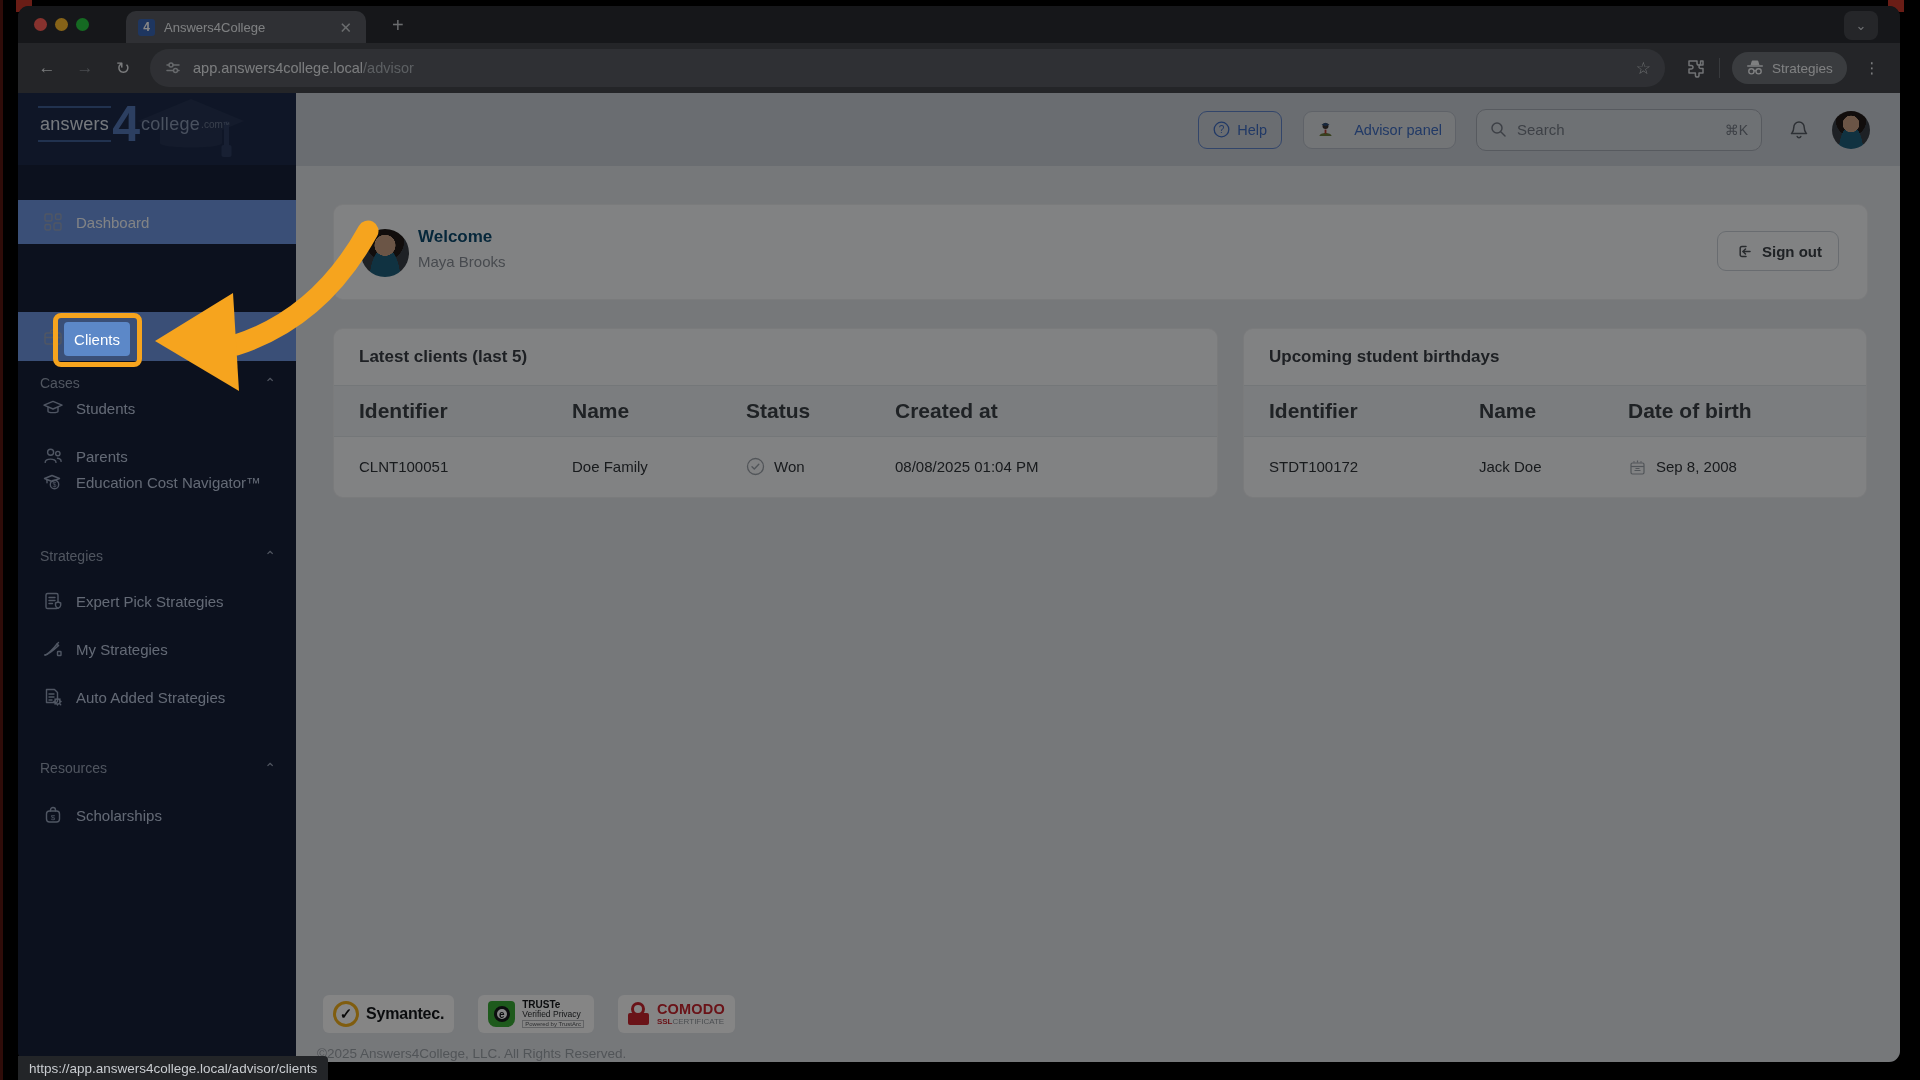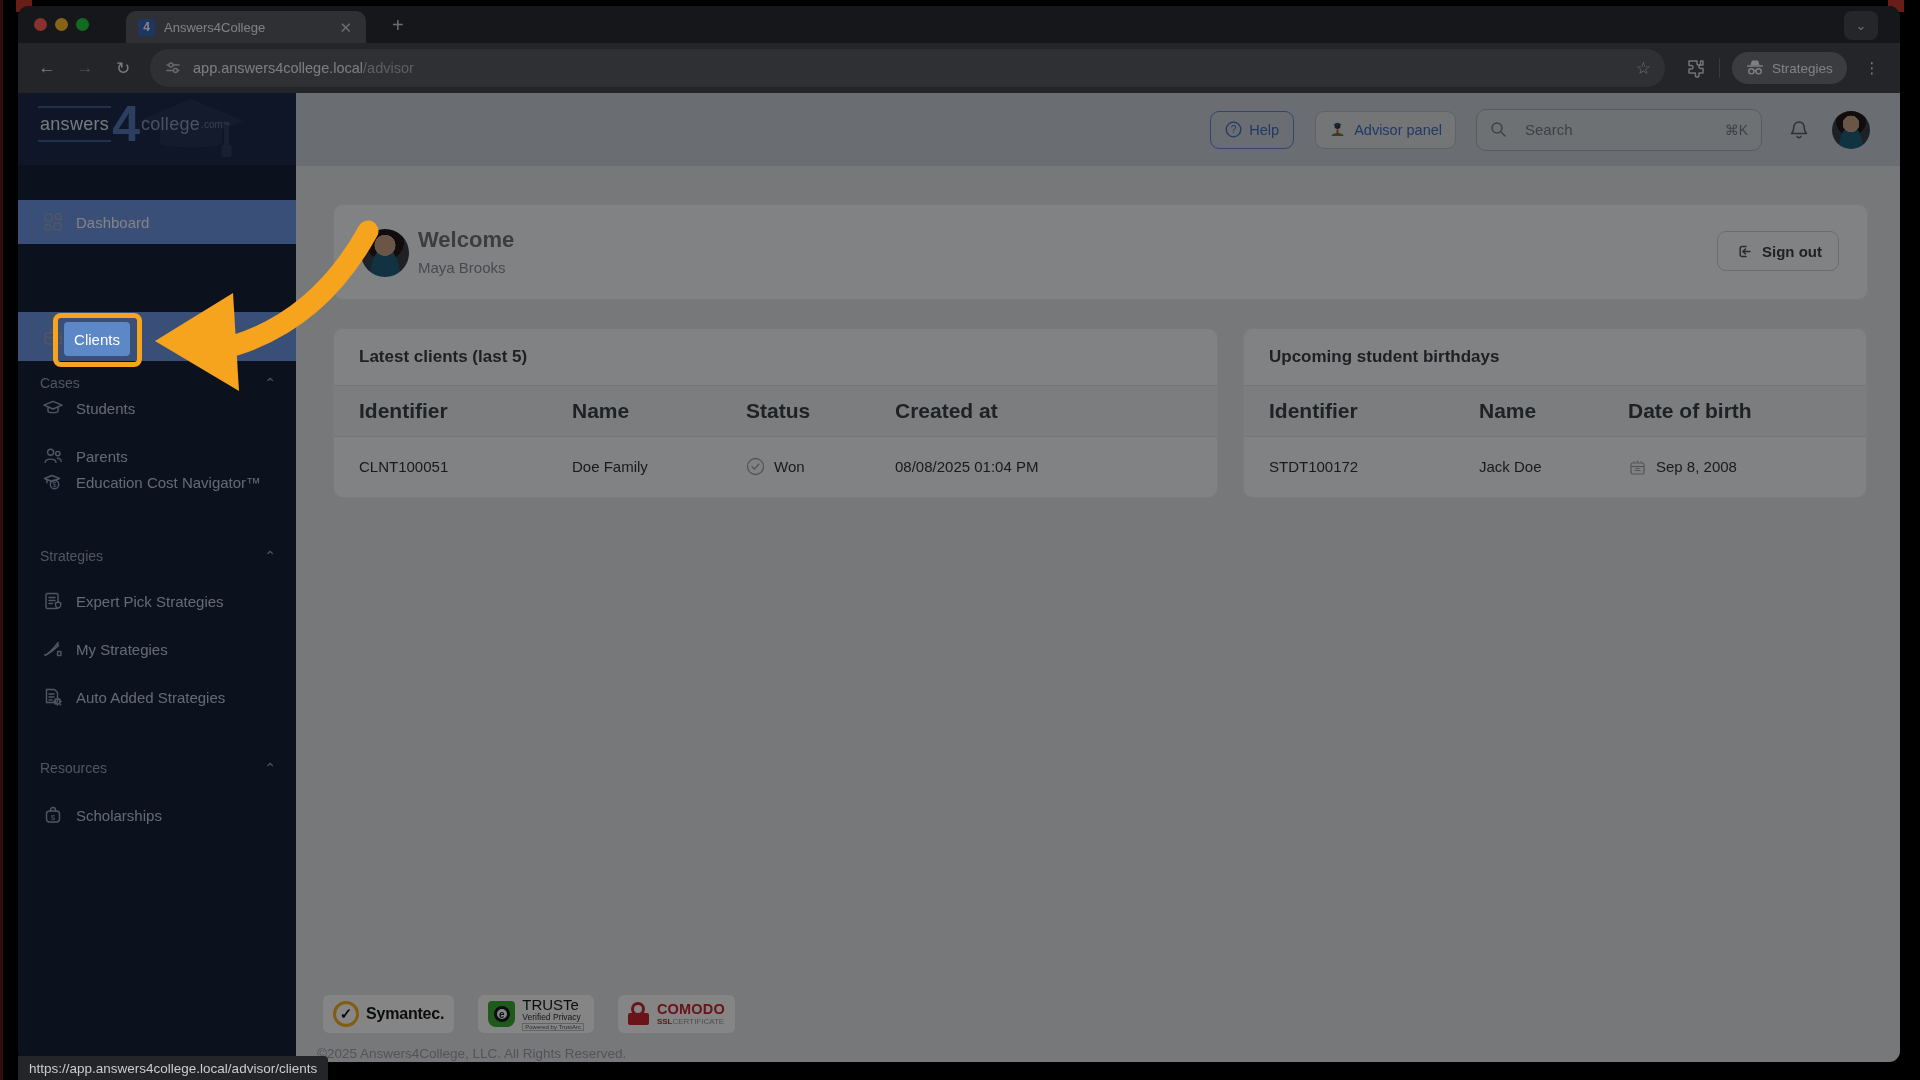--- a/index.html
+++ b/index.html
@@ -54,63 +54,63 @@
   .side-row.selected { background:#6e96e0; height:44px; }
   .side-row.selected .lbl { color:#f4f7fc; }
   .side-row.hoverband { background:#6e96e0; height:49px; }
   .side-sec { position:absolute; left:22px; width:236px; display:flex; justify-content:space-between; align-items:center; color:#97a1b4; font-size:14px; }
   .side-sec .chev { color:#97a1b4; }
   svg.sic { stroke:#97a3bb; fill:none; stroke-width:1.4; stroke-linecap:round; stroke-linejoin:round; }
 
   .main { position:relative; flex:1; background:#dfe2e7; }
   .app-header { position:absolute; left:0; top:0; right:0; height:73px; background:#c9ced5; display:flex; align-items:center; justify-content:flex-end; padding-right:30px; gap:0; }
   .help-btn { height:38px; border:1px solid #5f83c9; border-radius:9px; display:flex; align-items:center; gap:7px; padding:0 14px; color:#3f6cc0; font-size:14.5px; }
-  .adv-btn { height:38px; margin-left:21px; background:rgba(255,255,255,.30); border:1px solid #b4bac4; border-radius:9px; display:flex; align-items:center; gap:8px; padding:0 13px; color:#3f6cc0; font-size:14.5px; }
-  .searchbox { height:42px; width:286px; margin-left:20px; border:1px solid #a4aab4; border-radius:10px; display:flex; align-items:center; padding:0 13px; background:rgba(255,255,255,.14);gap:8px; }
+  .adv-btn { height:38px; margin-left:21px; background:rgba(255,255,255,.30); border:1px solid #b4bac4; border-radius:9px; display:flex; align-items:center; gap:20px; padding:0 13px; color:#3f6cc0; font-size:14.5px; }
+  .searchbox { height:42px; width:286px; margin-left:20px; border:1px solid #a4aab4; border-radius:10px; display:flex; align-items:center; padding:0 13px; background:rgba(255,255,255,.14); }
   .searchbox .ph { margin-left:10px; font-size:15px; color:#737a84; flex:1; }
   .searchbox .kbd { font-size:14px; color:#737a84; }
   .bell { margin-left:26px; display:flex; }
   .avatar { width:38px; height:38px; border-radius:50%; margin-left:22px; position:relative; overflow:hidden;
     background:
       radial-gradient(circle at 50% 34%, #caa184 0 26%, rgba(0,0,0,0) 27%),
       radial-gradient(ellipse at 50% 108%, #1f5f7c 0 45%, rgba(0,0,0,0) 46%),
       radial-gradient(circle at 50% 26%, #201a18 0 44%, rgba(0,0,0,0) 45%),
       #3a3f46; }
 
   .content { position:absolute; left:0; top:73px; right:0; bottom:0; }
   .card { position:absolute; background:#f4f6f8; border-radius:10px; border:1px solid rgba(0,0,0,.05); }
   .welcome-card { left:37px; top:38px; width:1535px; height:96px; }
   .wavatar { position:absolute; left:27px; top:24px; width:48px; height:48px; border-radius:50%; overflow:hidden;
     background:
       radial-gradient(circle at 50% 34%, #caa184 0 26%, rgba(0,0,0,0) 27%),
       radial-gradient(ellipse at 50% 108%, #1f5f7c 0 45%, rgba(0,0,0,0) 46%),
       radial-gradient(circle at 50% 26%, #201a18 0 44%, rgba(0,0,0,0) 45%),
       #3a3f46; }
   .wtext { position:absolute; left:84px; top:22px; }
-  .wtitle { font-size:22px; font-weight:bold; color:#737373; }
+  .wtitle { font-size:17px; font-weight:bold; color:#0c4a6e; }
   .wname { font-size:15px; color:#878d95; margin-top:6px; }
   .signout { position:absolute; right:28px; top:26px; height:40px; border:1px solid #c6ccd3; border-radius:9px; display:flex; align-items:center; gap:9px; padding:0 16px; font-size:15px; font-weight:bold; color:#3b4046; }
 
   .tcard-title { height:57px; display:flex; align-items:center; padding-left:25px; font-size:17px; font-weight:bold; color:#393e44; border-bottom:1px solid #dce0e4; }
   .thead { height:51px; background:#e9edf0; display:grid; align-items:center; padding-left:25px; font-size:21px; font-weight:bold; color:#3b4046; border-bottom:1px solid #dce0e4; }
   .trow { height:58px; display:grid; align-items:center; padding-left:25px; font-size:15px; color:#2f3338; }
   .clients-card { left:37px; top:162px; width:885px; height:170px; }
   .clients-card .thead, .clients-card .trow { grid-template-columns:213px 174px 149px 1fr; }
   .bday-card { left:947px; top:162px; width:624px; height:170px; }
   .bday-card .thead, .bday-card .trow { grid-template-columns:210px 149px 1fr; }
   .cellflex { display:flex; align-items:center; gap:9px; }
 
   .badges { position:absolute; left:27px; top:829px; display:flex; gap:24px; }
   .badge { height:38px; background:#fbfbfb; border-radius:6px; display:flex; align-items:center; padding:0 10px; gap:7px; }
   .sym-circle { width:26px; height:26px; border-radius:50%; background:#fff; border:3px solid #f2b01e; color:#111; font-size:15px; font-weight:bold; display:flex; align-items:center; justify-content:center; }
   .sym-text { font-size:16px; font-weight:bold; color:#15181b; letter-spacing:-.2px; }
   .tru-shield { width:27px; height:26px; background:#3aaa35; border-radius:4px 4px 8px 8px; display:flex; align-items:center; justify-content:center; }
   .tru-e { width:16px; height:16px; border-radius:50%; background:#fff; border:3px solid #17191b; color:#17191b; font-size:10px; font-weight:bold; display:flex; align-items:center; justify-content:center; }
   .tru-col { display:flex; flex-direction:column; line-height:1.05; }
-  .tru-t { font-size:15px; font-weight:normal; color:#15181b; }
+  .tru-t { font-size:10px; font-weight:bold; color:#15181b; }
   .tru-v { font-size:8.5px; color:#2a2d30; }
   .tru-p { font-size:6px; color:#55585c; border:1px solid #b9bcbf; padding:0 2px; margin-top:1px; }
   .com-lock { width:22px; height:24px; position:relative; }
   .com-lock .ring { position:absolute; left:3px; top:0; width:14px; height:14px; border:3.5px solid #c8242e; border-radius:50%; }
   .com-lock .body { position:absolute; left:0; top:11px; width:21px; height:12px; background:#c8242e; border-radius:2px; }
   .com-col { display:flex; flex-direction:column; line-height:1; }
   .com-t { font-size:14.5px; font-weight:bold; color:#c8242e; letter-spacing:.2px; }
   .com-s { font-size:8px; margin-top:2px; }
   .com-s b { color:#c8242e; } .com-s span { color:#8f959b; }
   .copyright { position:absolute; left:21px; top:880px; font-size:13.5px; color:#9aa0a6; }

